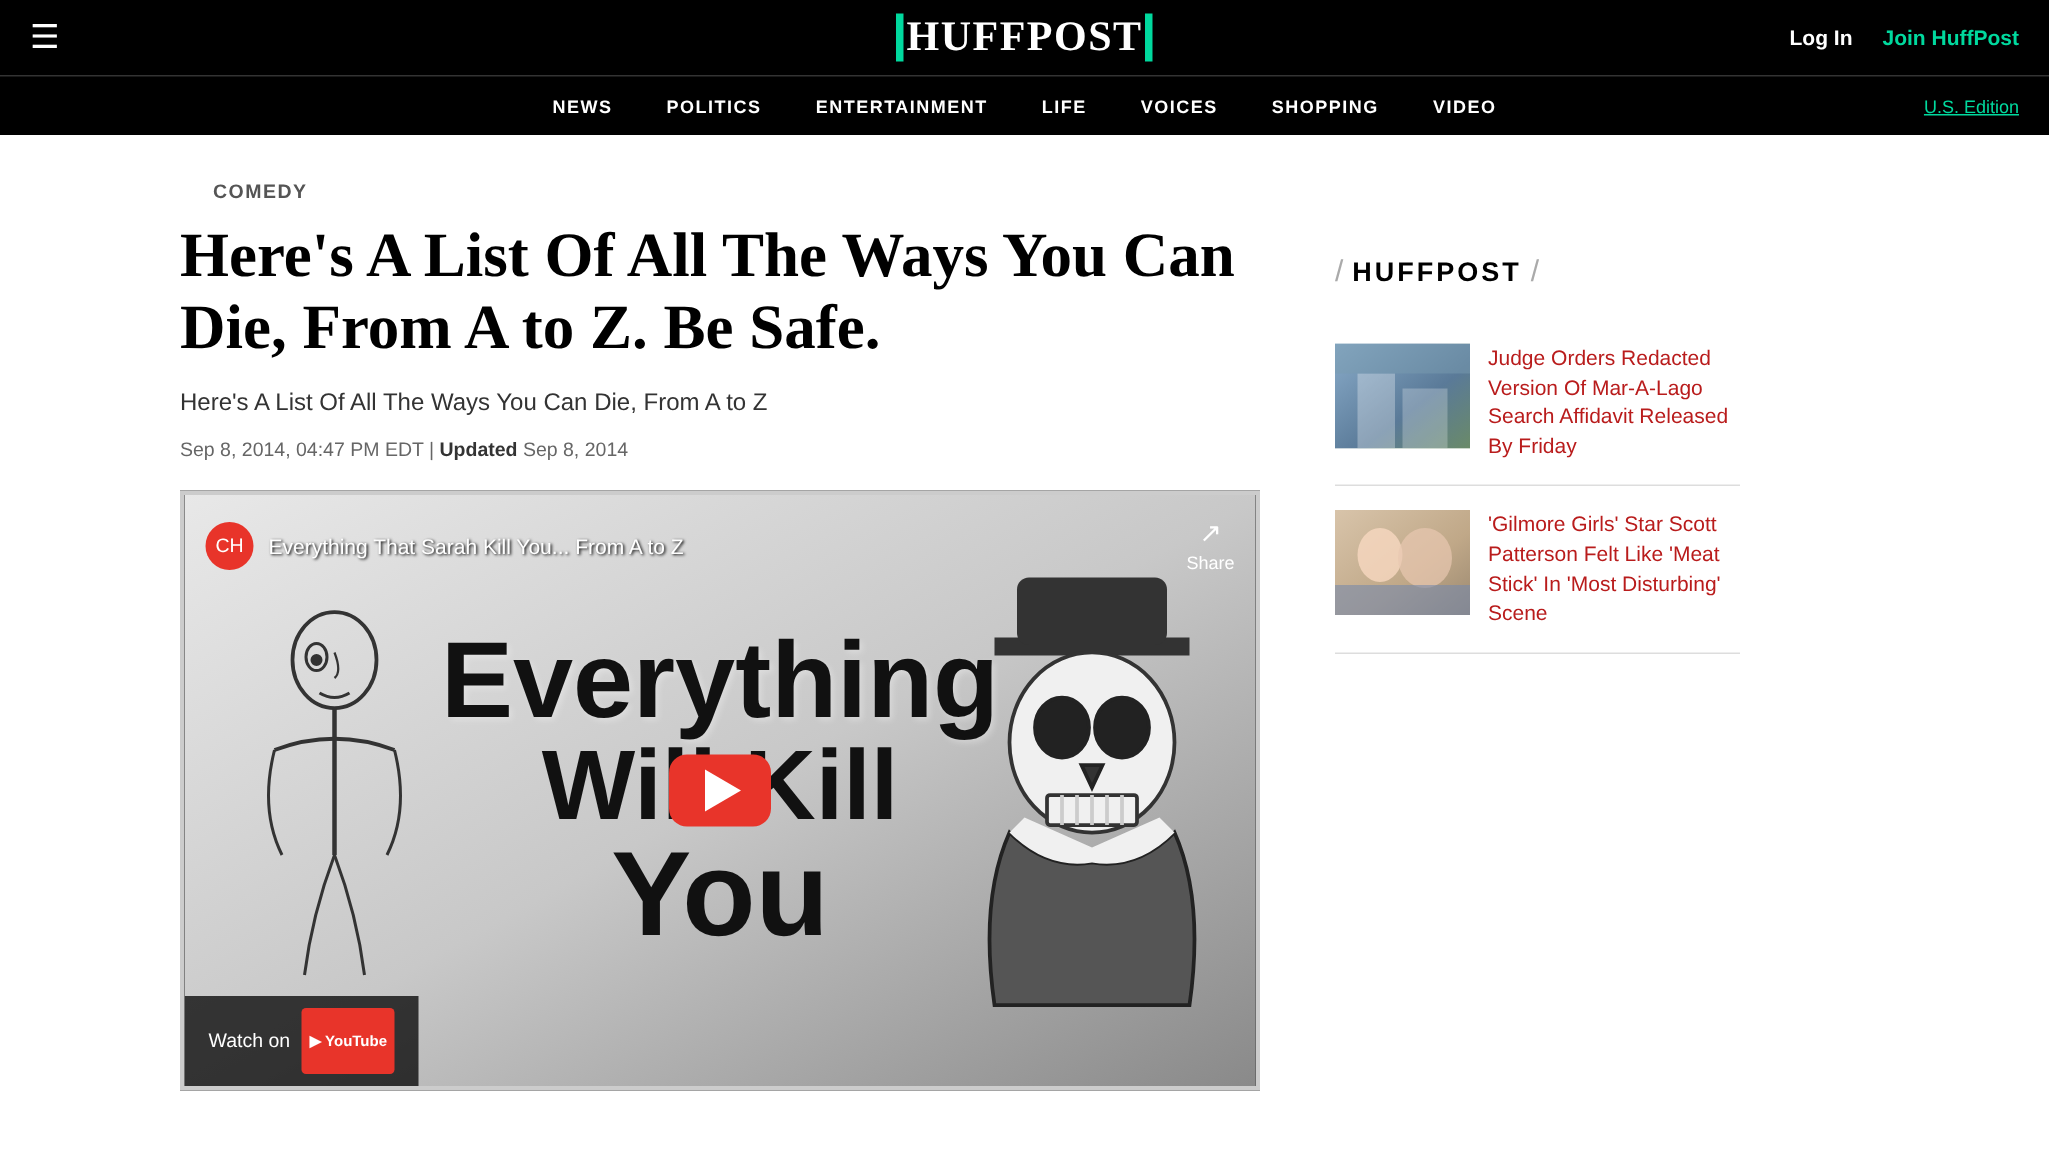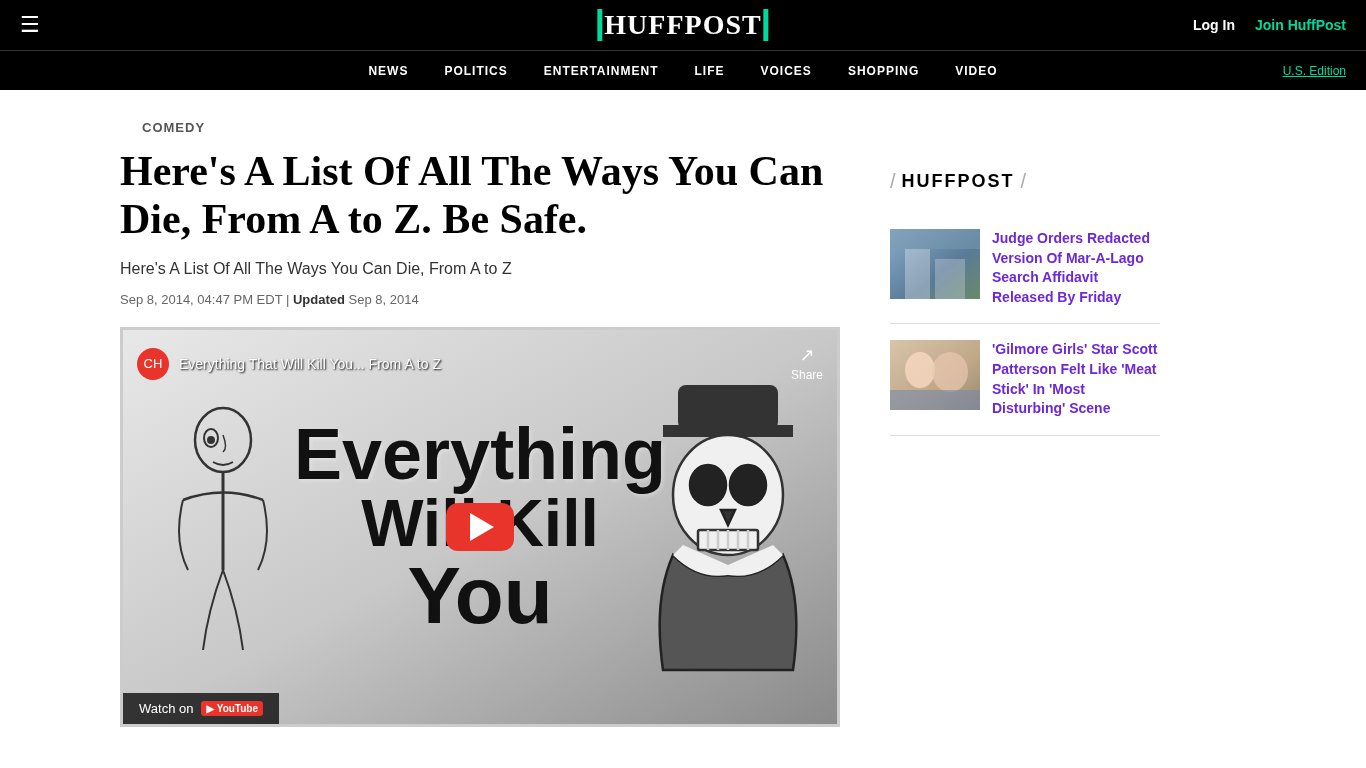--- a/index.html
+++ b/index.html
@@ -284,21 +284,21 @@
       font-size: 13px;
       display: flex;
       align-items: center;
       gap: 8px;
     }
     .yt-logo {
       background: #e8342a;
       color: #fff;
       font-weight: 900;
       font-size: 10px;
-      padding: 2px 5px;
+      padding: 16px 5px;
       border-radius: 3px;
       display: flex;
       align-items: center;
       gap: 2px;
     }
 
     
     .trending-header {
       display: flex;
       align-items: center;
@@ -335,23 +335,23 @@
       height: 100%;
       background: linear-gradient(135deg, #7a9cb8 0%, #5a7a98 40%, #8aaa88 70%, #6a8a68 100%);
     }
     .thumb-img-2 {
       width: 100%;
       height: 100%;
       background: linear-gradient(135deg, #d4c0a8 0%, #c8a888 40%, #b89878 70%, #a08868 100%);
     }
     .trending-text {
       font-size: 14px;
-      font-weight: bold;
+      font-weight: normal;
       line-height: 1.4;
-      color: #6d28d9;
+      color: #b91c1c;
       cursor: pointer;
     }
   </style>
 </head>
 <body>
 
 <header class="header-top">
   <div class="header-left">
     <span class="hamburger-icon">☰</span>
   </div>
@@ -457,21 +457,21 @@
         </div>
 
         <div class="play-button-wrap">
           <div class="play-button">
             <div class="play-triangle"></div>
           </div>
         </div>
 
         <div class="video-title-overlay">
           <div class="ch-logo">CH</div>
-          <span class="video-title-text">Everything That Will Kill You... From A to Z</span>
+          <span class="video-title-text">Everything That Sarah Kill You... From A to Z</span>
         </div>
 
         <div class="share-btn">
           <span class="share-icon">↗</span>
           <span>Share</span>
         </div>
 
         <div class="watch-bar">
           <span>Watch on</span>
           <span class="yt-logo">▶ YouTube</span>

